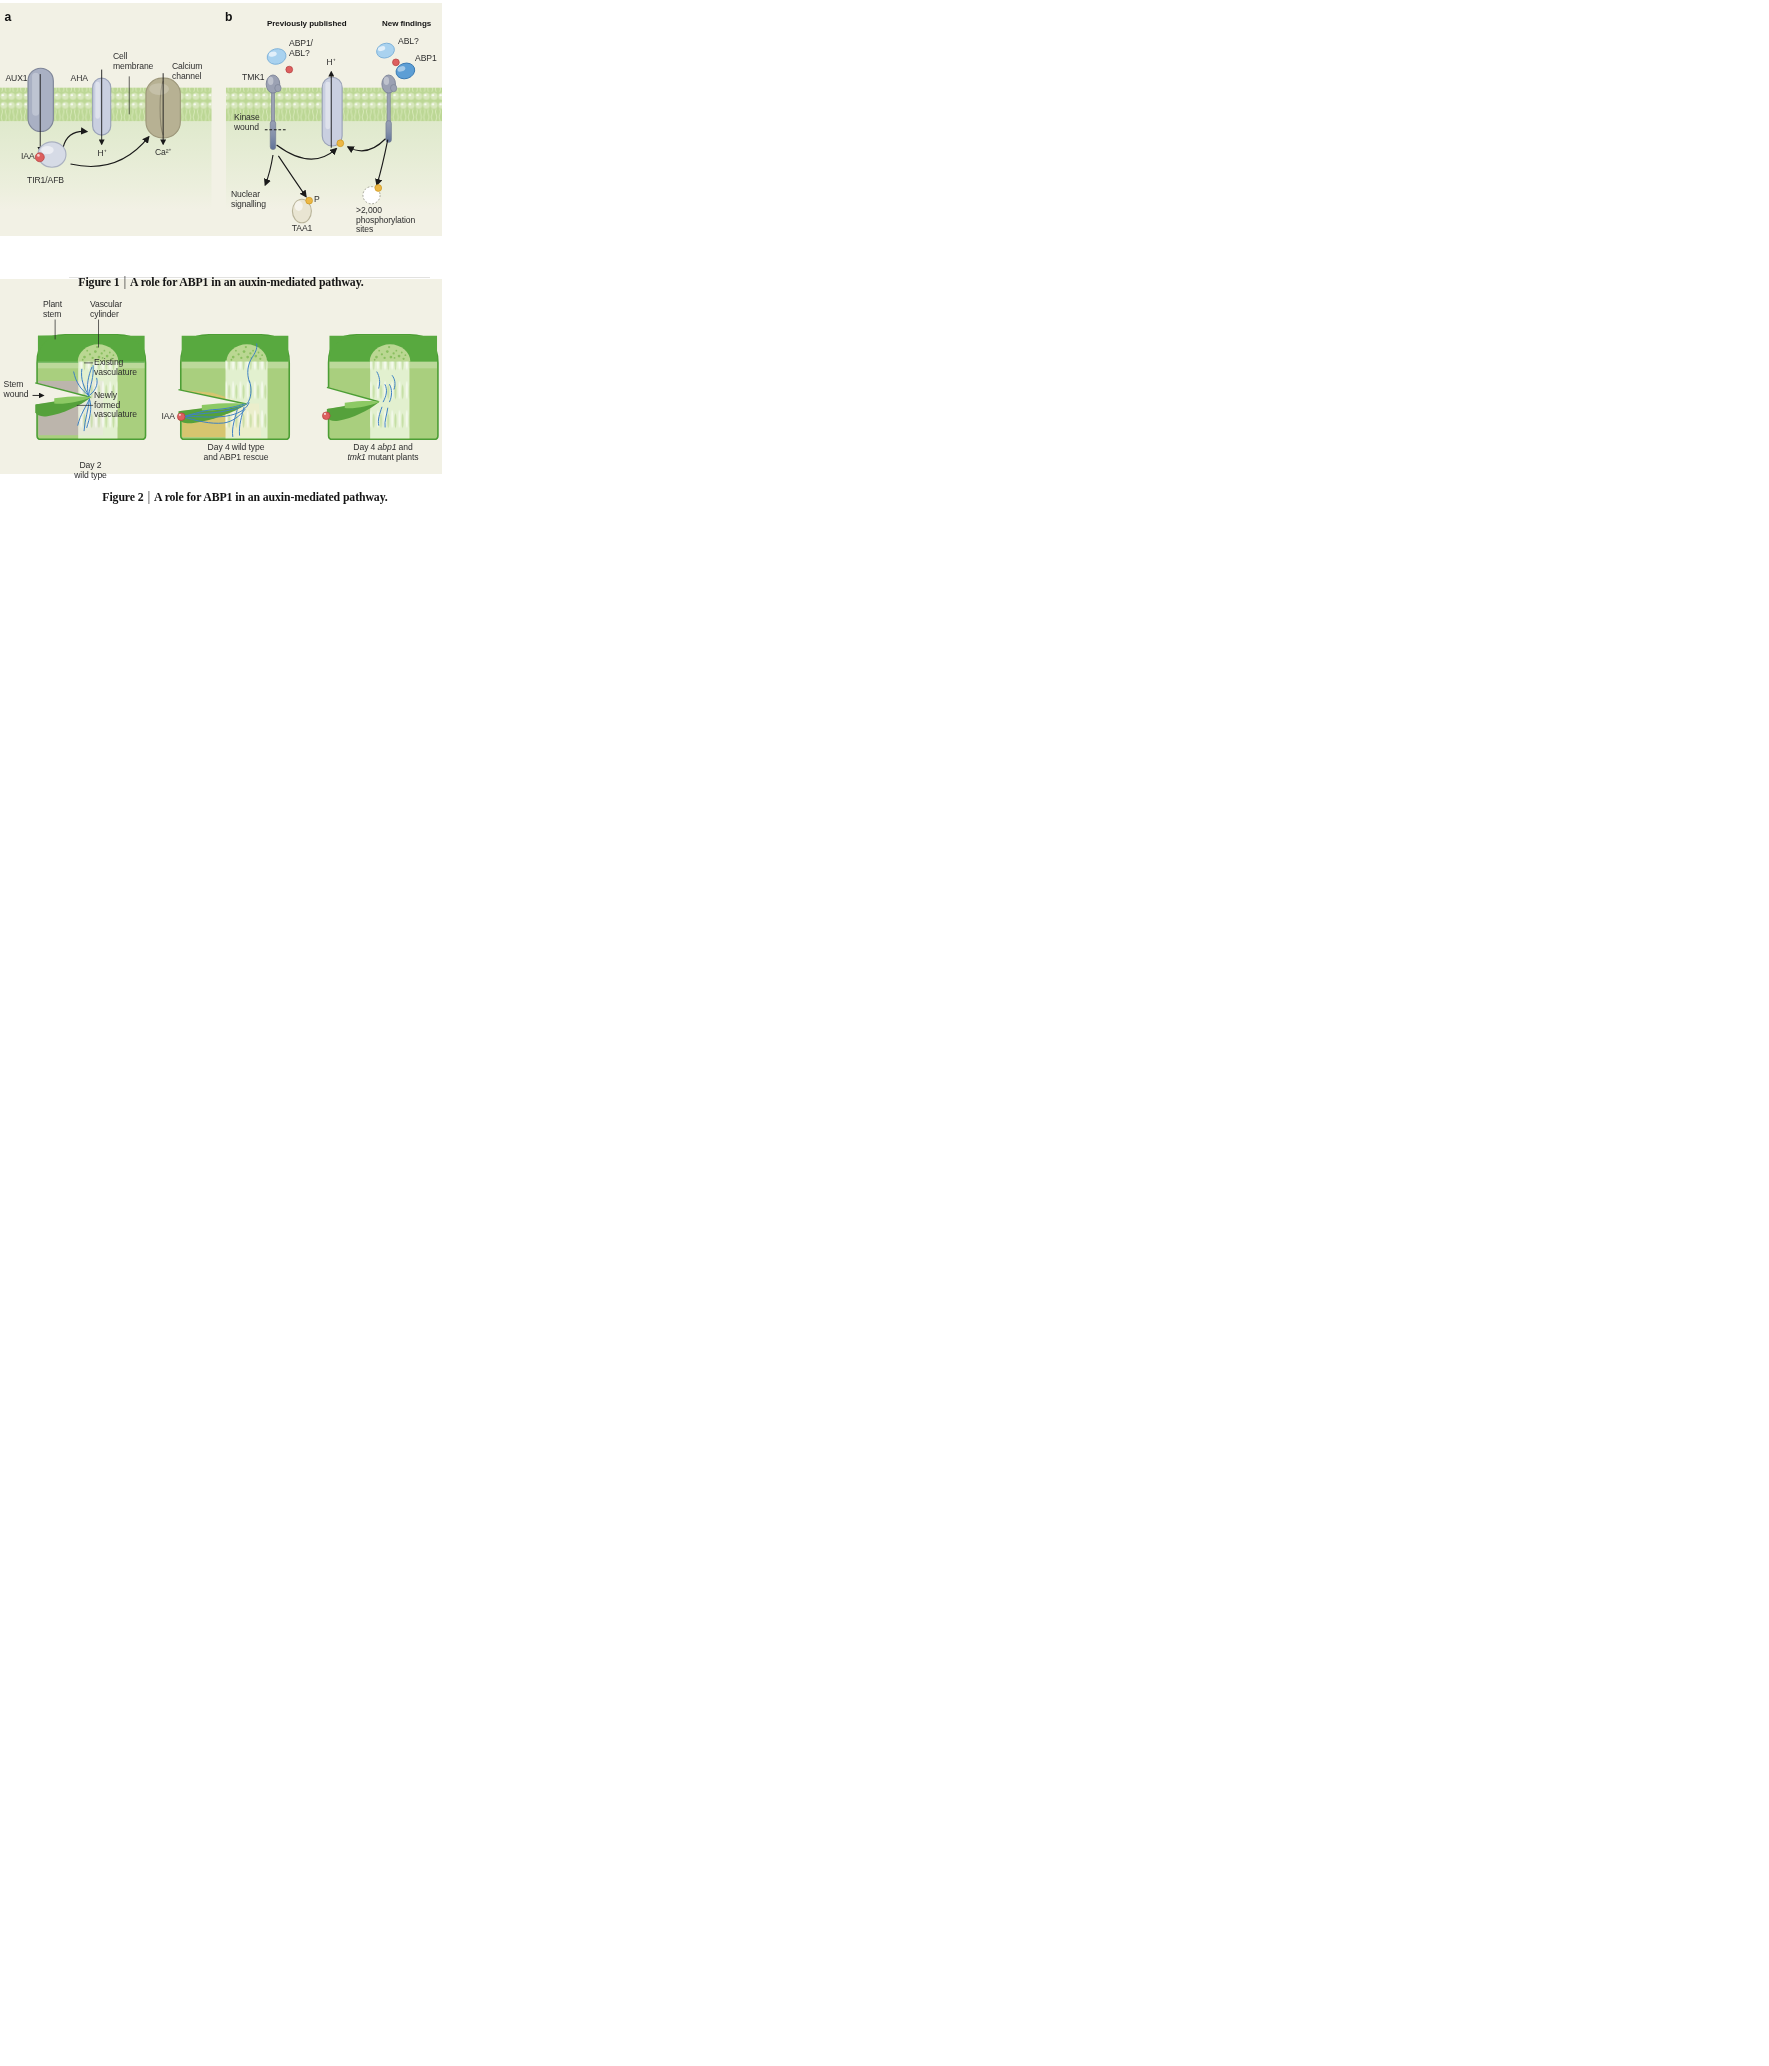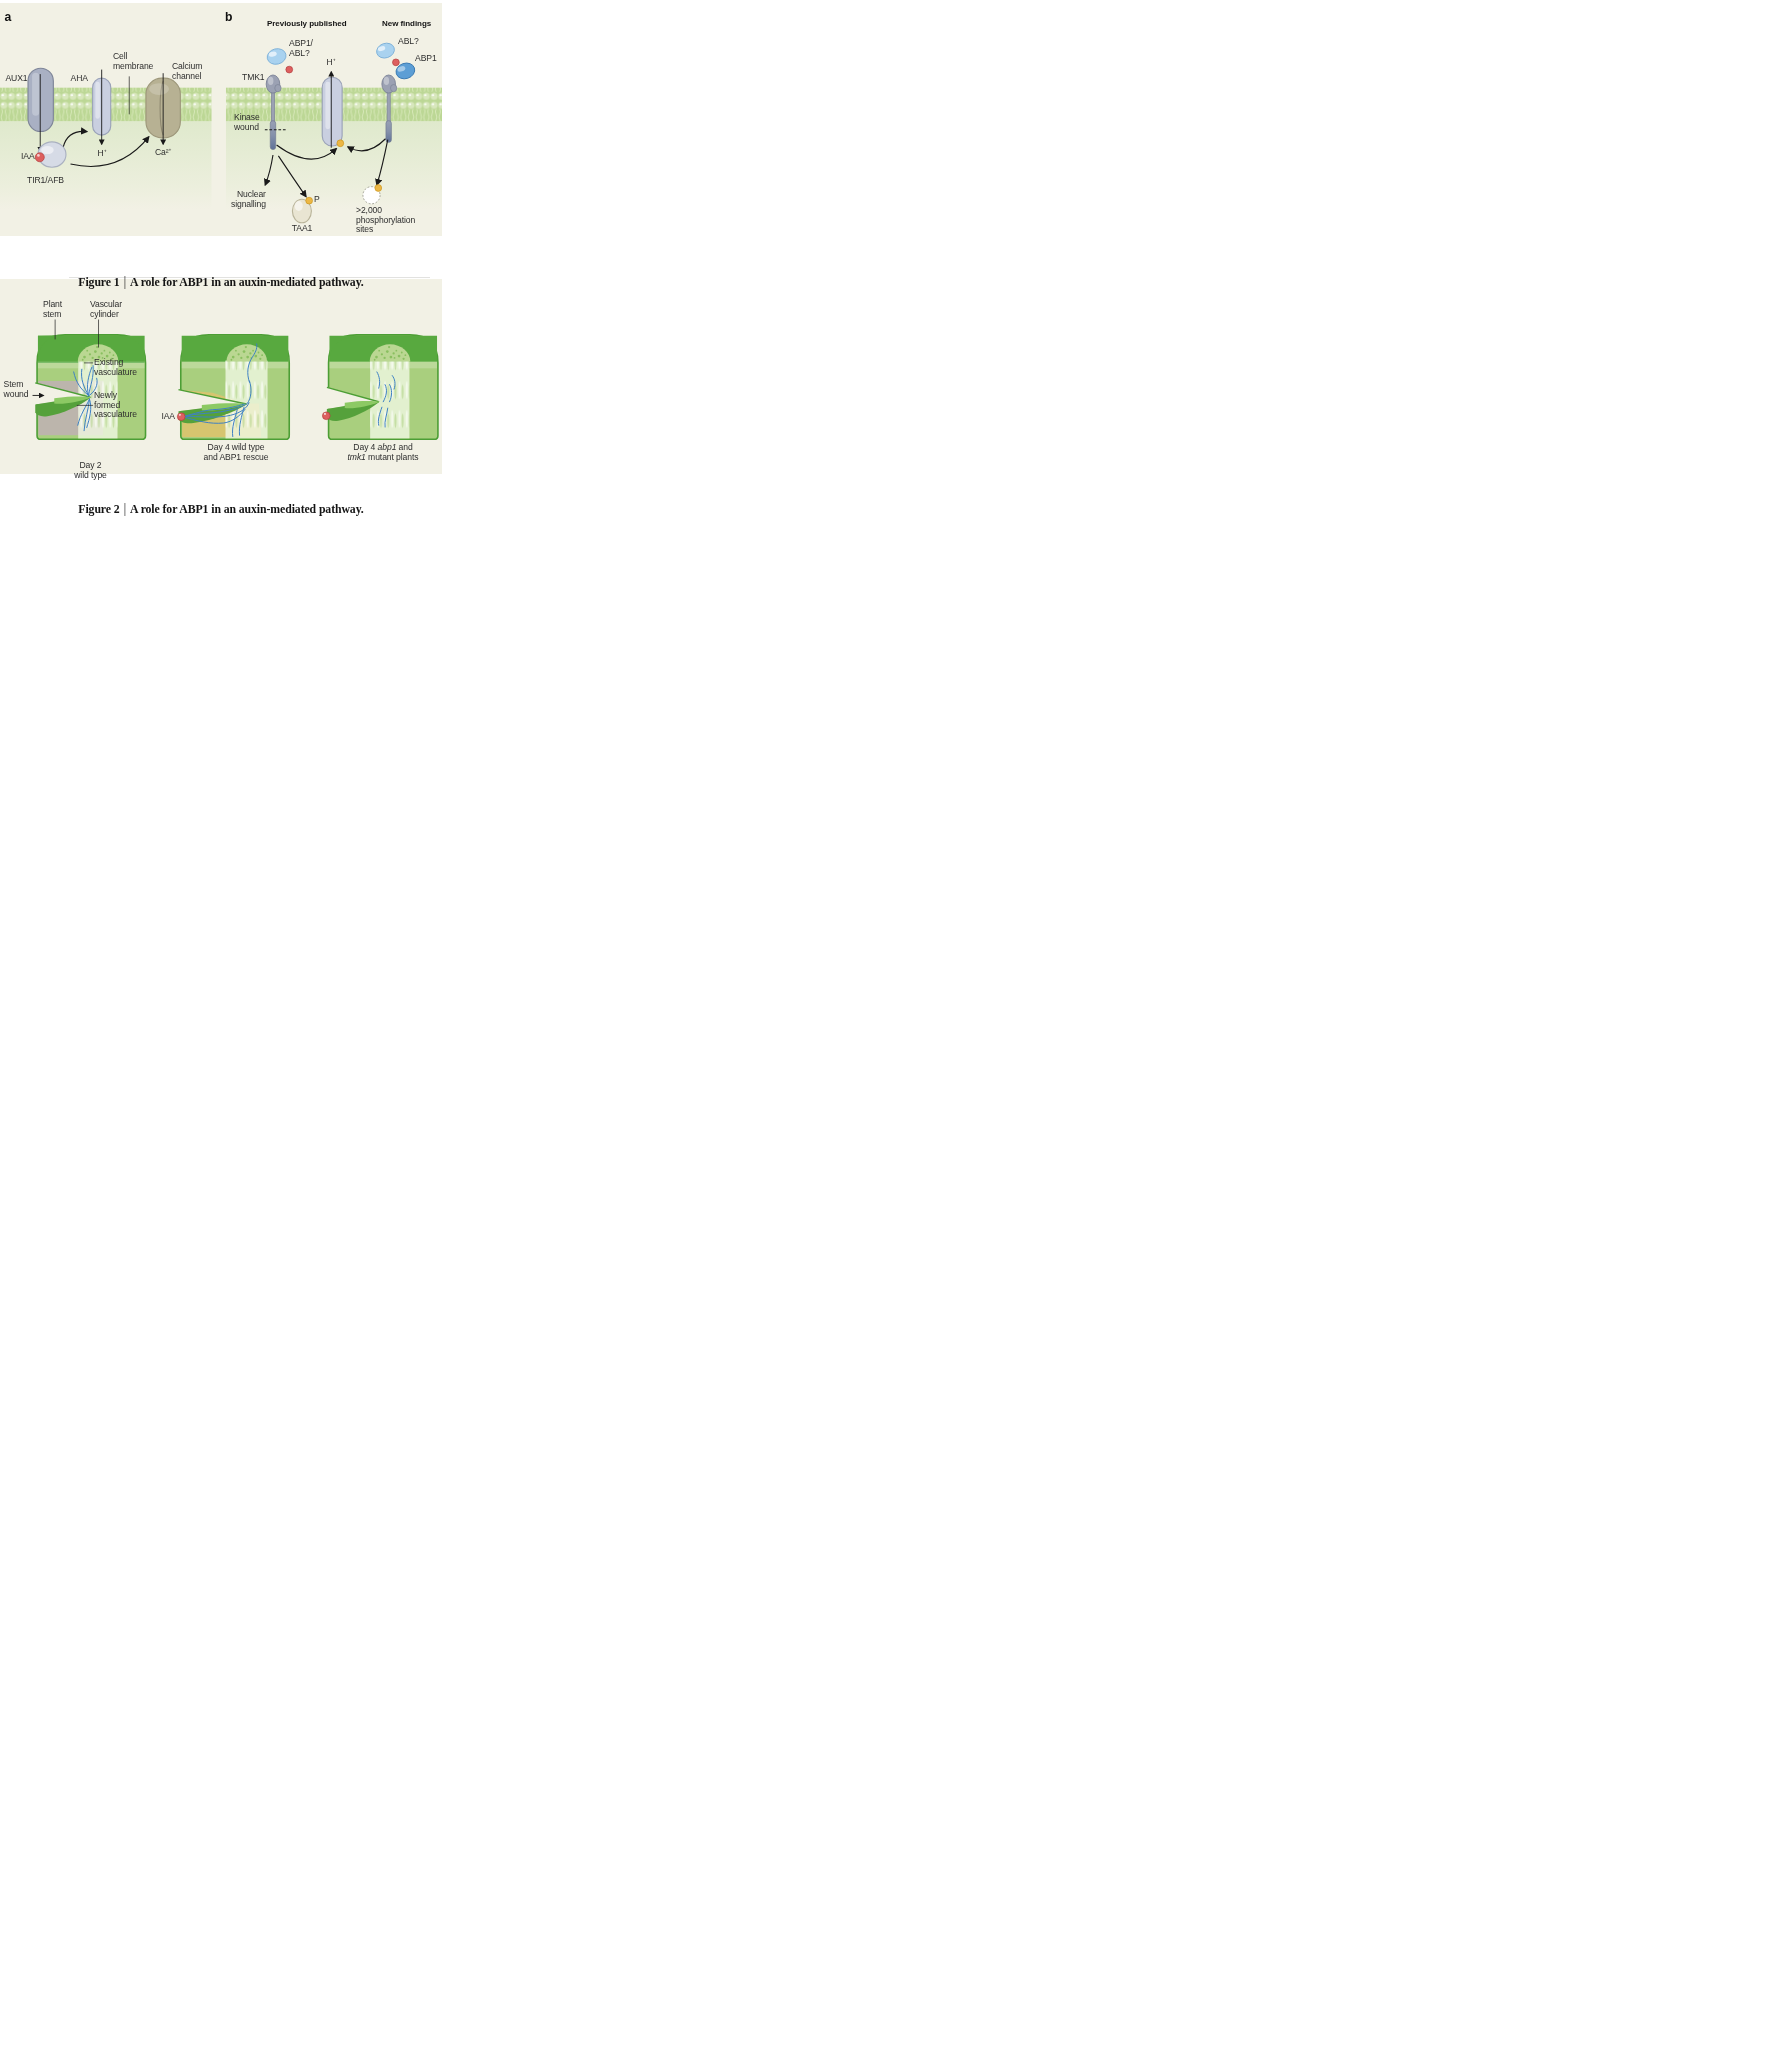--- a/index.html
+++ b/index.html
@@ -281,21 +281,21 @@
     <div>ABP1/</div>
     <div>ABL?</div>
   </div>
   <div class="lbl ctr" style="left:322px;top:58px;width:18px;">H⁺</div>
   <div class="lbl" style="left:398px;top:37px;">ABL?</div>
   <div class="lbl" style="left:415px;top:54px;">ABP1</div>
   <div class="lbl" style="left:234px;top:113px;">
     <div>Kinase</div>
     <div>wound</div>
   </div>
-  <div class="lbl" style="left:231px;top:190px;text-align:right;">
+  <div class="lbl" style="left:231px;top:190px;">
     <div>Nuclear</div>
     <div>signalling</div>
   </div>
   <div class="lbl" style="left:314px;top:195px;">P</div>
   <div class="lbl ctr" style="left:284px;top:224px;width:36px;">TAA1</div>
   <div class="lbl" style="left:356px;top:206px;">
     <div>&gt;2,000</div>
     <div>phosphorylation</div>
     <div>sites</div>
   </div>
@@ -333,18 +333,18 @@
   </div>
   <div class="lbl ctr" style="left:191px;top:443px;width:90px;">
     <div>Day 4 wild type</div>
     <div>and ABP1 rescue</div>
   </div>
   <div class="lbl ctr" style="left:333px;top:443px;width:100px;">
     <div><span>Day 4 </span><span class="it">abp1</span><span> and</span></div>
     <div><span class="it">tmk1</span><span> mutant plants</span></div>
   </div>
 
-  <div class="figcap" style="top:503px;">
+  <div class="figcap" style="top:491px;padding-left:24px;">
     <span>Figure 2</span><span class="bar">|</span><span>A role for ABP1 in an auxin-mediated pathway.</span>
   </div>
 
 </div>
 
 
 </body></html>

